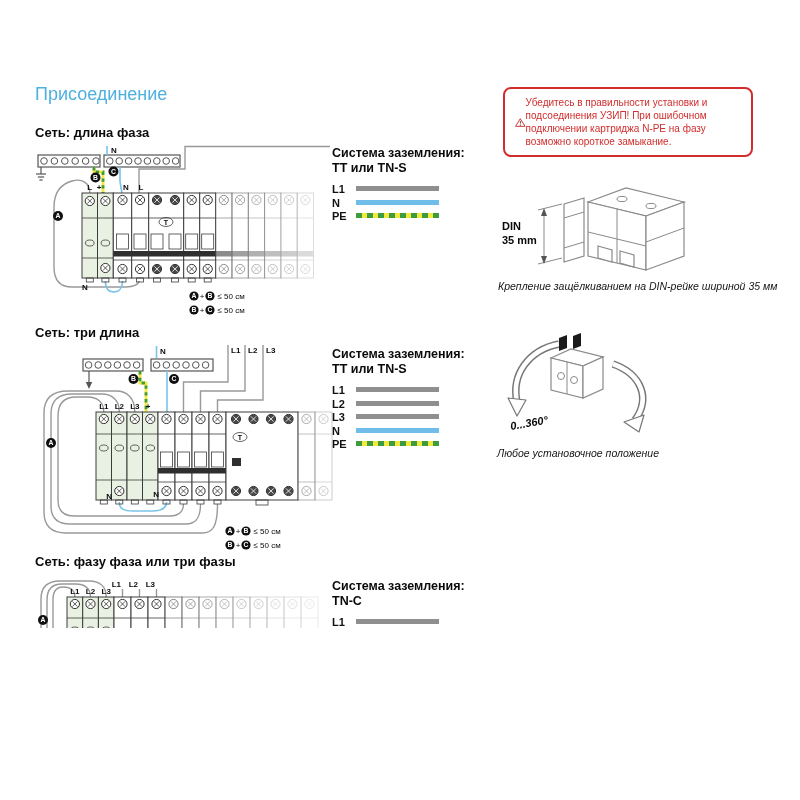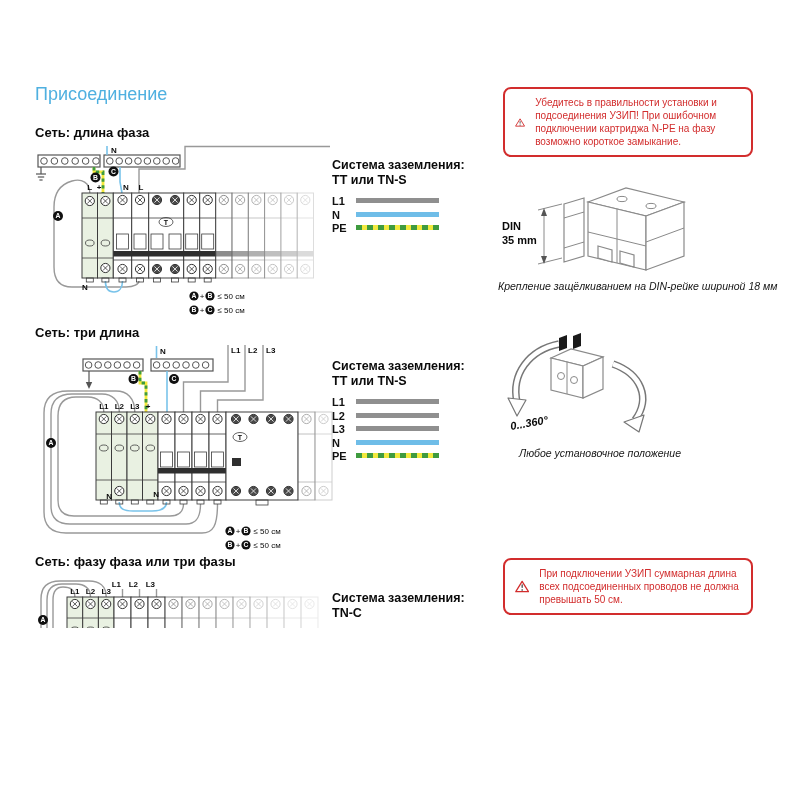--- a/index.html
+++ b/index.html
@@ -2,32 +2,32 @@
 <html><head>
 <meta charset="utf-8">
 <style>
   html,body{margin:0;padding:0;background:#fff;}
   .page{position:relative;width:800px;height:628px;background:#fff;overflow:hidden;
         font-family:"Liberation Sans",sans-serif;color:#111;}
   .abs{position:absolute;}
   .page-title{left:35px;top:84px;font-size:18px;color:#4fb0e0;}
   .sec-head{left:35px;font-size:13px;font-weight:bold;color:#0a0a0a;}
   
-  .gblock{width:158px;margin-top:12px;}
+  .gblock{width:158px;}
   .gtitle{font-size:12.5px;font-weight:bold;line-height:15px;color:#0a0a0a;}
   .grows{margin-top:6px;}
   .grow{position:relative;height:13.5px;}
   .grow .gl{position:absolute;left:0;top:1px;font-size:11px;font-weight:bold;}
   .grow .gbar{position:absolute;left:24px;width:83px;height:5px;top:4px;}
   .bar-phase{background:#8f8f8f;}
   .bar-n{background:#6fbde8;}
   .bar-pe{background:repeating-linear-gradient(90deg,#3f9b3f 0 6px,#f2e93d 6px 11px);}
   
   .warn{left:503px;width:250px;border:2px solid #d22d2d;border-radius:8px;background:#fff;
-        display:flex;align-items:center;gap:10px;padding:7px 8px 7px 10px;box-sizing:border-box;}
+        display:flex;align-items:center;padding:7px 8px 7px 10px;box-sizing:border-box;}
   .warn .wtxt{color:#d22d2d;font-size:10px;line-height:13px;}
   .caption{font-style:italic;font-size:10.5px;color:#151515;white-space:nowrap;}
   
   .wg{stroke:#999;fill:none;stroke-width:1.4;}
   .wb{stroke:#79c3ea;fill:none;stroke-width:1.6;}
   .pey{stroke:#f5e93b;fill:none;stroke-width:2.8;}
   .peg{stroke:#3f9b3f;fill:none;stroke-width:2.8;stroke-dasharray:3.4 3.4;}
   .bus{fill:#fff;stroke:#555;stroke-width:1.2;}
   .busc{fill:#fff;stroke:#555;stroke-width:1;}
   .mod{fill:#fff;stroke:#3c3c3c;stroke-width:1;}
@@ -649,28 +649,20 @@
 
   <div class="abs warn" style="top:87px">
     <svg width="34" height="31" viewBox="0 0 36 32">
       <path d="M18 3 L34 29 H2 Z" fill="#fff" stroke="#d22d2d" stroke-width="3.2" stroke-linejoin="round"></path>
       <rect x="16.7" y="10.5" width="2.6" height="9.5" rx="1.2" fill="#1a1a1a"></rect>
       <circle cx="18" cy="24.8" r="1.9" fill="#1a1a1a"></circle>
     </svg>
     <div class="wtxt">Убедитесь в правильности установки и подсоединения УЗИП! При ошибочном подключении картриджа N-PE на фазу возможно короткое замыкание.</div>
   </div>
 
-  <div class="abs warn" style="top:558px">
-    <svg width="34" height="31" viewBox="0 0 36 32">
-      <path d="M18 3 L34 29 H2 Z" fill="#fff" stroke="#d22d2d" stroke-width="3.2" stroke-linejoin="round"></path>
-      <rect x="16.7" y="10.5" width="2.6" height="9.5" rx="1.2" fill="#1a1a1a"></rect>
-      <circle cx="18" cy="24.8" r="1.9" fill="#1a1a1a"></circle>
-    </svg>
-    <div class="wtxt">При подключении УЗИП суммарная длина всех подсоединенных проводов не должна превышать 50 см.</div>
-  </div>
 
   <svg class="abs" style="left:498px;top:170px" width="270" height="110" viewBox="0 0 270 110">
 
     <line class="illn" x1="40" y1="40" x2="64" y2="34"></line>
     <line class="illn" x1="40" y1="94" x2="64" y2="88"></line>
     <line class="illn" x1="46" y1="44" x2="46" y2="88"></line>
     <polygon fill="#555" points="43,46 49,46 46,38"></polygon>
     <polygon fill="#555" points="43,86 49,86 46,94"></polygon>
     <text class="dinlbl" x="4" y="60">DIN</text>
     <text class="dinlbl" x="4" y="74">35 mm</text>
@@ -687,21 +679,21 @@
       <polygon class="ill" points="148,46 186,32 186,86 148,100"></polygon>
       <ellipse class="illn" cx="124" cy="29" rx="5" ry="2.6"></ellipse>
       <ellipse class="illn" cx="153" cy="36" rx="5" ry="2.6"></ellipse>
       <line class="illn" x1="119" y1="39" x2="119" y2="93"></line>
       <line class="illn" x1="90" y1="62" x2="148" y2="76"></line>
       <line class="illn" x1="148" y1="72" x2="186" y2="58"></line>
       <polygon class="ill" points="100,76 114,80 114,92 100,88"></polygon>
       <polygon class="ill" points="122,81 136,85 136,97 122,93"></polygon>
     </g>
   </svg>
-  <div class="abs caption" style="left:498px;top:280px">Крепление защёлкиванием на DIN-рейке шириной 18 мм</div>
+  <div class="abs caption" style="left:498px;top:280px">Крепление защёлкиванием на DIN-рейке шириной 35 мм</div>
 
   <svg class="abs" style="left:495px;top:330px" width="225" height="110" viewBox="0 0 225 110">
 
     <g>
       <path class="arr-o" d="M64,14 C34,20 16,44 22,72"></path>
       <path class="arr-i" d="M64,14 C34,20 16,44 22,72"></path>
       <polygon class="arr-h" points="13,68 31,70 22,86"></polygon>
     </g>
 
     <g>
@@ -715,15 +707,15 @@
       <polygon points="78,6 86,3 86,16 78,19" fill="#1a1a1a"></polygon>
       <polygon class="ill" points="56,28 76,19 108,27 88,36"></polygon>
       <polygon class="ill" points="56,28 88,36 88,68 56,60"></polygon>
       <polygon class="ill" points="88,36 108,27 108,59 88,68"></polygon>
       <line class="illn" x1="72" y1="32" x2="72" y2="64"></line>
       <circle class="illn" cx="66" cy="46" r="3.5"></circle>
       <circle class="illn" cx="79" cy="50" r="3.5"></circle>
     </g>
     <text class="anglbl" x="16" y="100" transform="rotate(-10 16 100)">0...360°</text>
   </svg>
-  <div class="abs caption" style="left:519px;top:447px">Любое установочное положение</div>
+  <div class="abs caption" style="left:497px;top:447px">Любое установочное положение</div>
 
 </div>
 
 </body></html>

